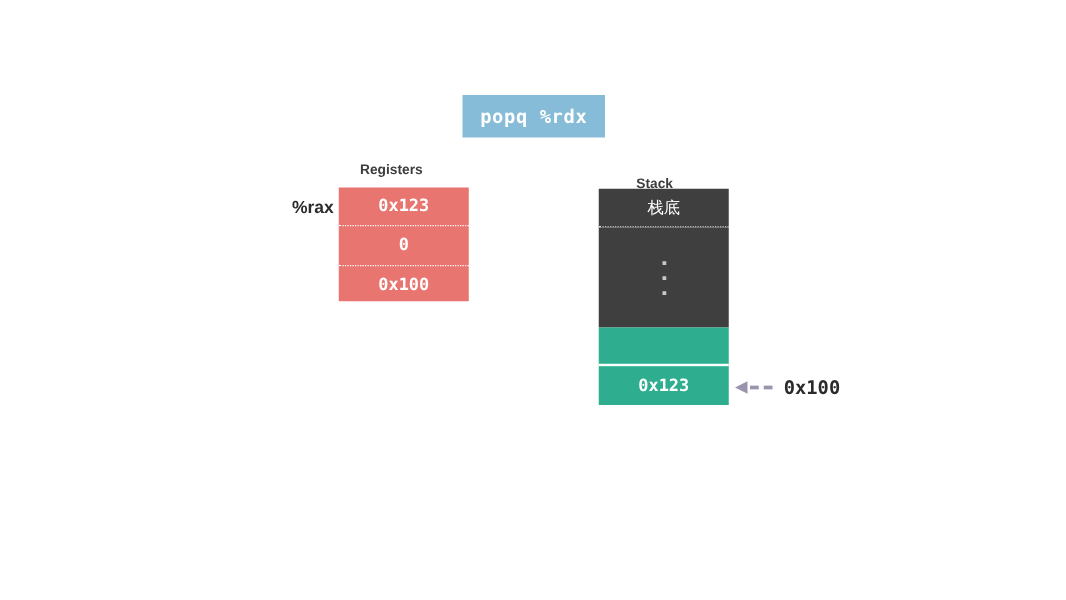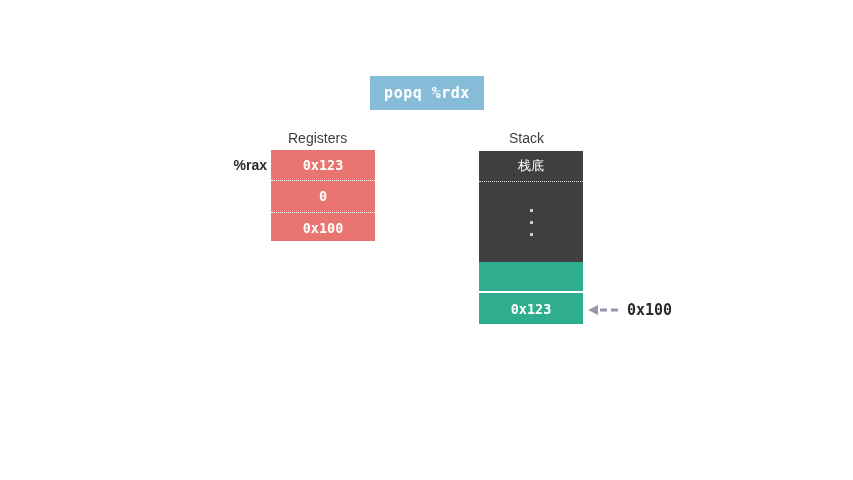--- a/index.html
+++ b/index.html
@@ -38,27 +38,27 @@
     font-family: "DejaVu Sans Mono", "Liberation Mono", monospace;
     font-size: 15px;
     font-weight: bold;
     color: #ffffff;
     letter-spacing: 0.5px;
   }
 
   
   .heading {
     position: absolute;
-    font-size: 14px;
-    font-weight: normal;
+    font-size: 11px;
+    font-weight: bold;
     color: #3d3d3d;
     white-space: nowrap;
   }
   .heading-registers { left: 288px; top: 130px; }
-  .heading-stack     { left: 509px; top: 130px; }
+  .heading-stack     { left: 509px; top: 141px; }
 
   
   .registers {
     position: absolute;
     left: 271px;
     top: 150px;
     width: 104px;
     height: 91px;
     background: #e8756f;
   }

